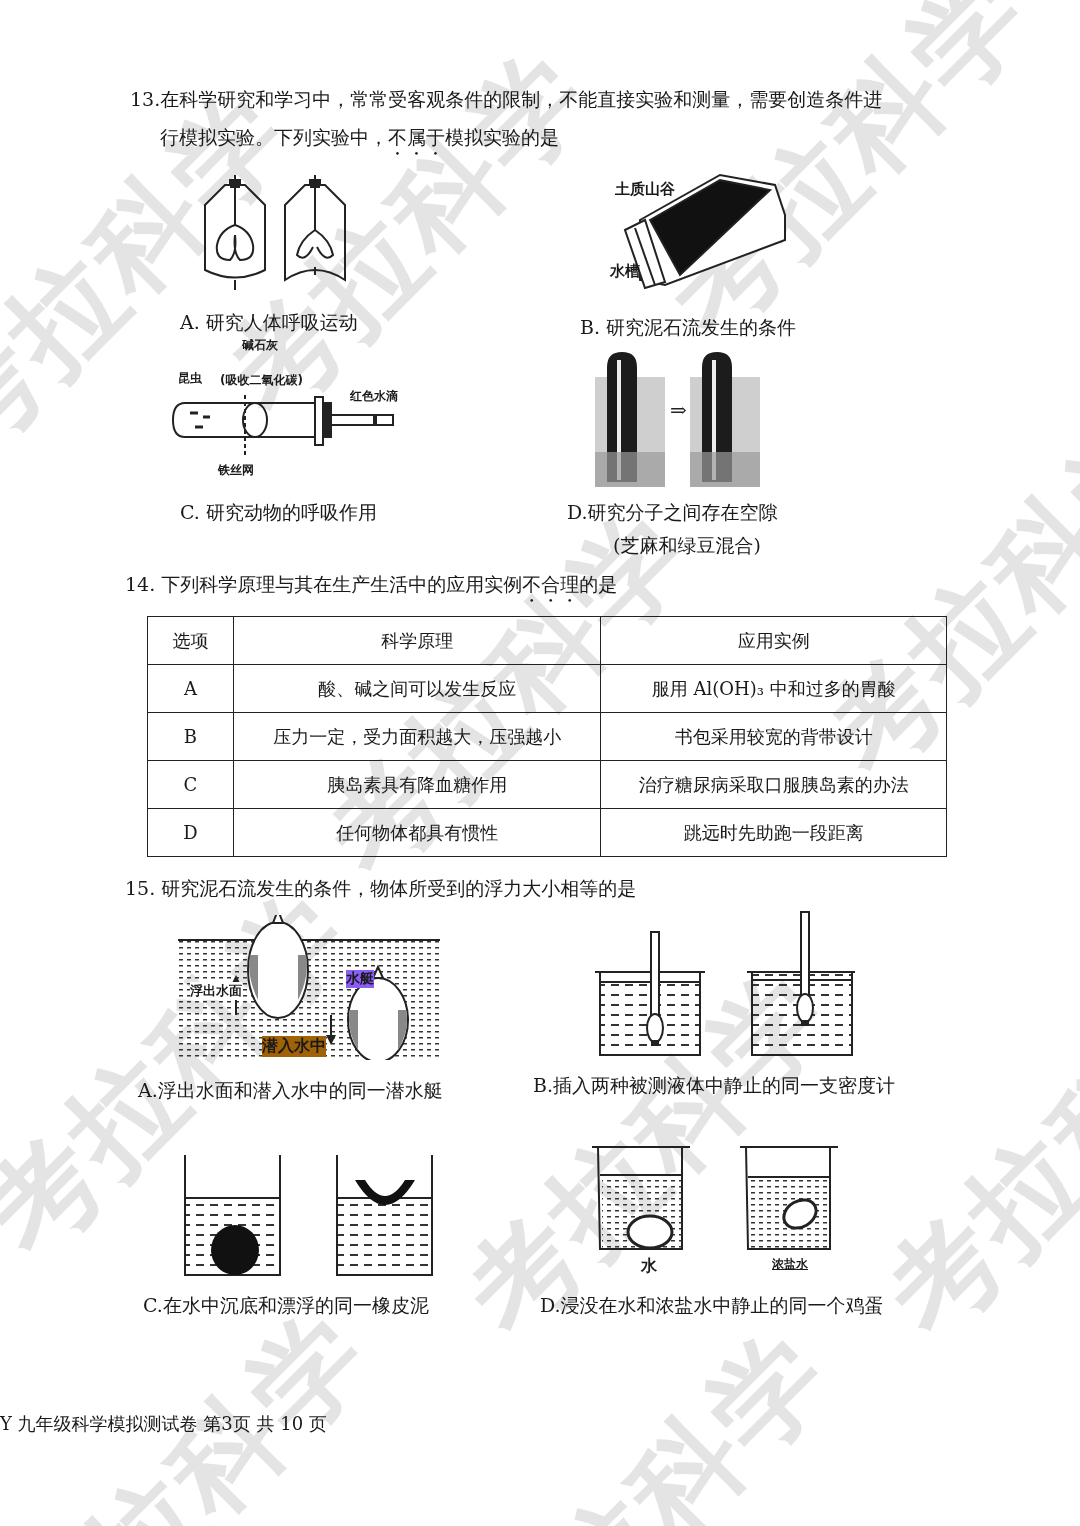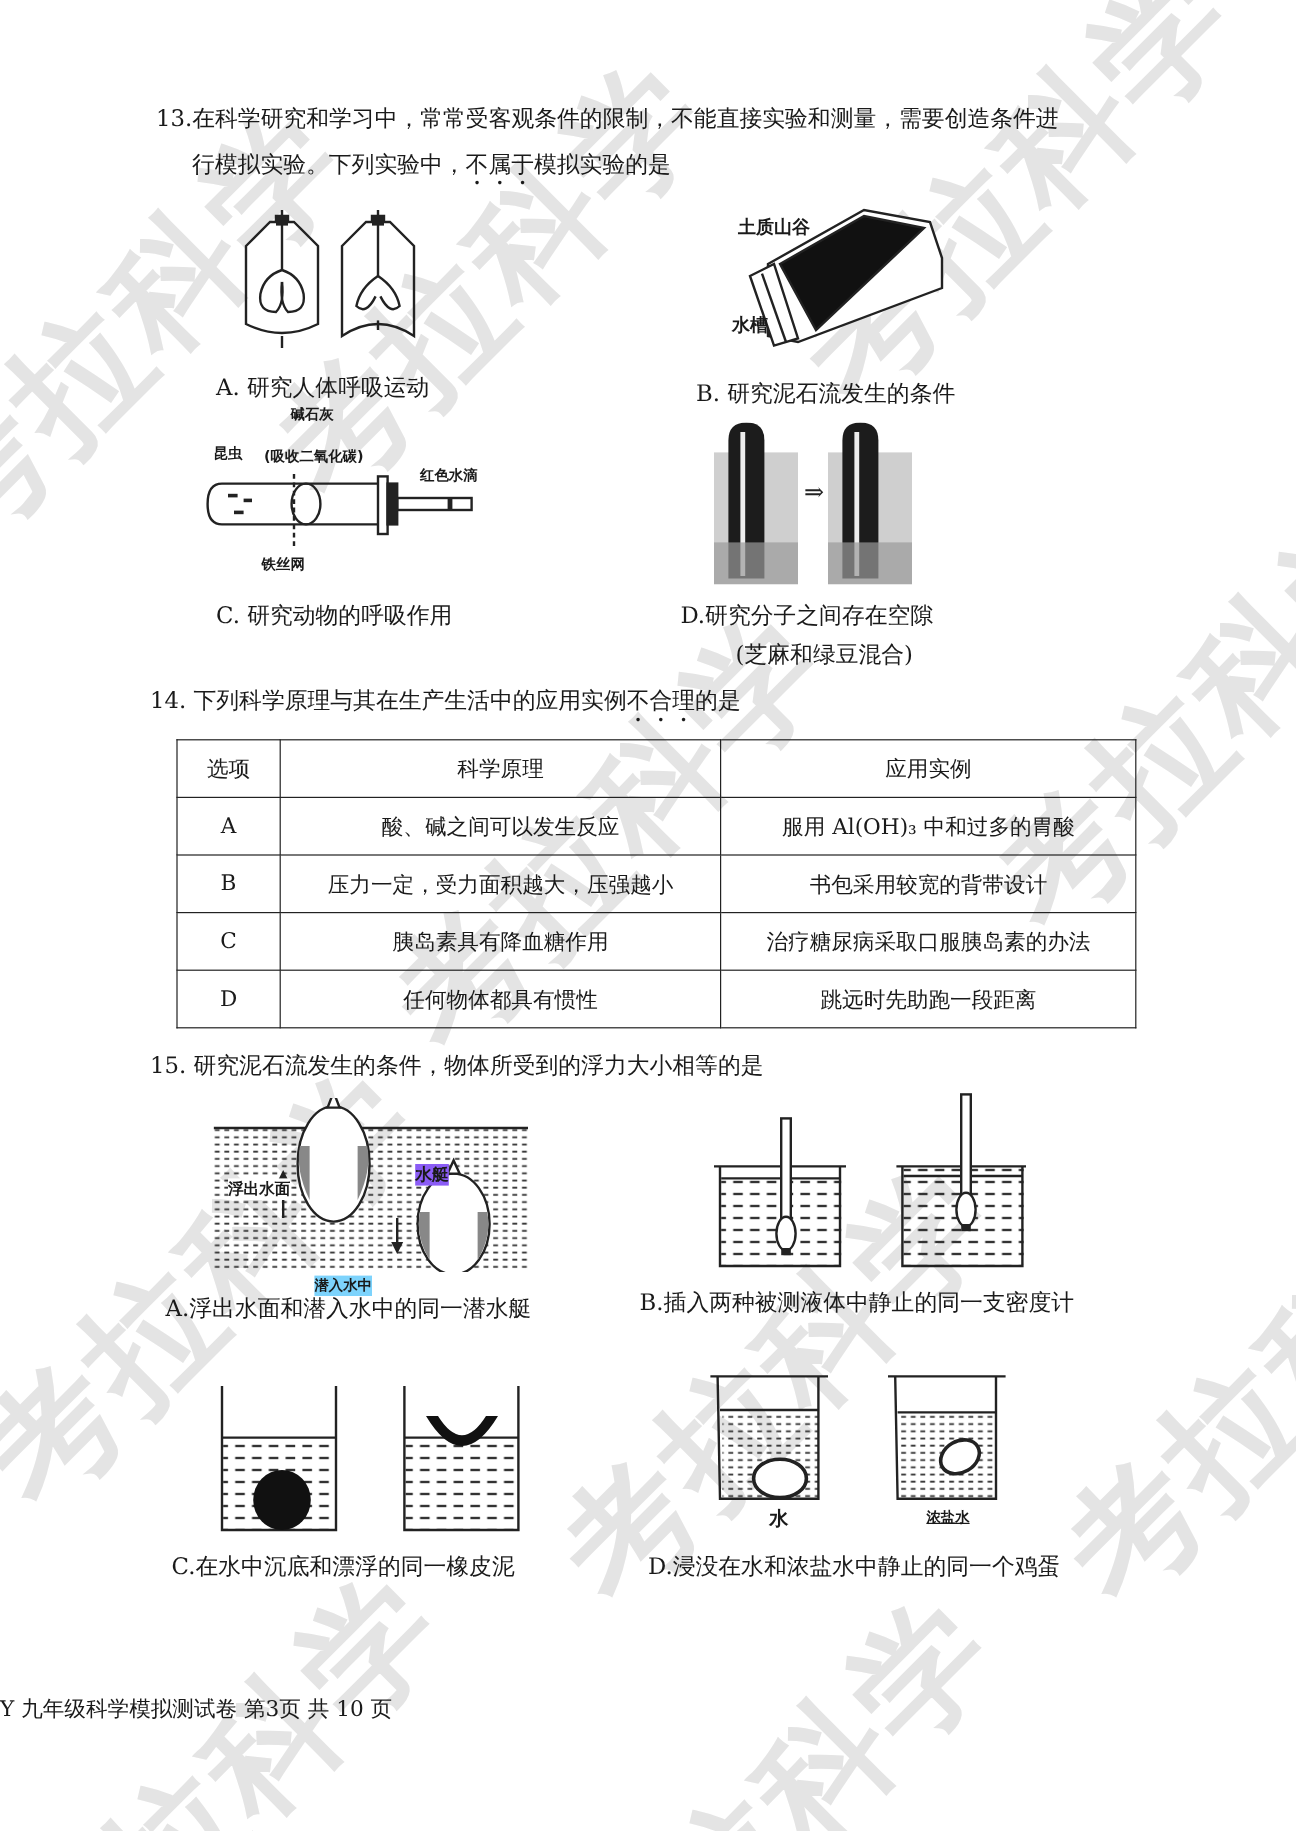--- a/index.html
+++ b/index.html
@@ -189,21 +189,21 @@
     <path d="M195 63 L200 52 L205 63 Z" fill="#fff" stroke="#222" stroke-width="2"></path>
     <path d="M172 95 Q168 115 180 135 L180 95 Z" fill="#888"></path>
     <path d="M228 95 Q232 115 220 135 L220 95 Z" fill="#888"></path>
     <line x1="58" y1="100" x2="58" y2="65" stroke="#222" stroke-width="2"></line>
     <path d="M53 70 L58 60 L63 70 Z" fill="#222"></path>
     <line x1="153" y1="100" x2="153" y2="125" stroke="#222" stroke-width="2"></line>
     <path d="M148 120 L153 130 L158 120 Z" fill="#222"></path>
   </svg>
   <div class="label-sm" style="left:346px; top:970px; background:#8b5cf6; font-size:14px;">水艇</div>
   <div class="label-sm" style="left:190px; top:982px; background:#fff; font-size:13px;">浮出水面</div>
-  <div class="label-sm" style="left:262px; top:1036px; background:#7dd3fc; font-size:12px;margin-top:27px;">潜入水中</div>
+  <div class="label-sm" style="left:262px; top:1036px; background:#a16207; font-size:16px;">潜入水中</div>
   <div class="caption" style="left:138px; top:1078px;">A.浮出水面和潜入水中的同一潜水艇</div>
 
   
   <svg style="left:595px; top:910px;" width="260" height="150" viewBox="0 0 260 150">
     <rect x="6" y="72" width="100" height="72" fill="url(#dashes)"></rect>
     <rect x="158" y="60" width="100" height="84" fill="url(#dashes)"></rect>
     <g fill="none" stroke="#222" stroke-width="2">
       <path d="M0 62 L110 62 M5 62 L5 145 L105 145 L105 62"></path>
       <path d="M152 62 L262 62 M157 62 L157 145 L257 145 L257 62"></path>
       <line x1="6" y1="72" x2="105" y2="72"></line>

